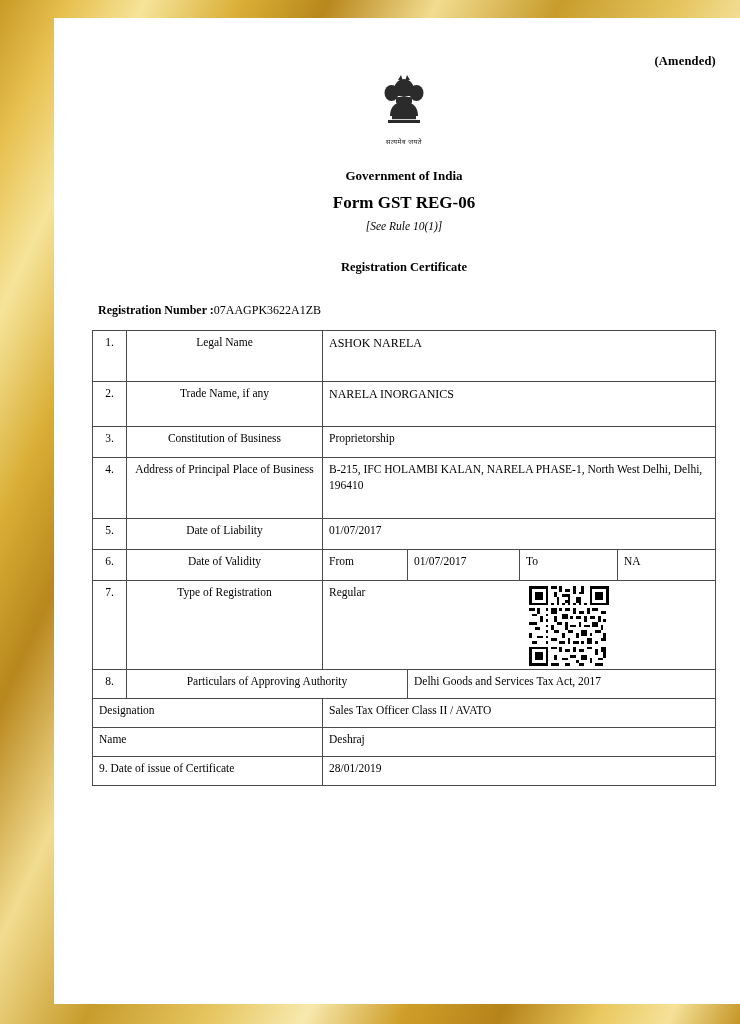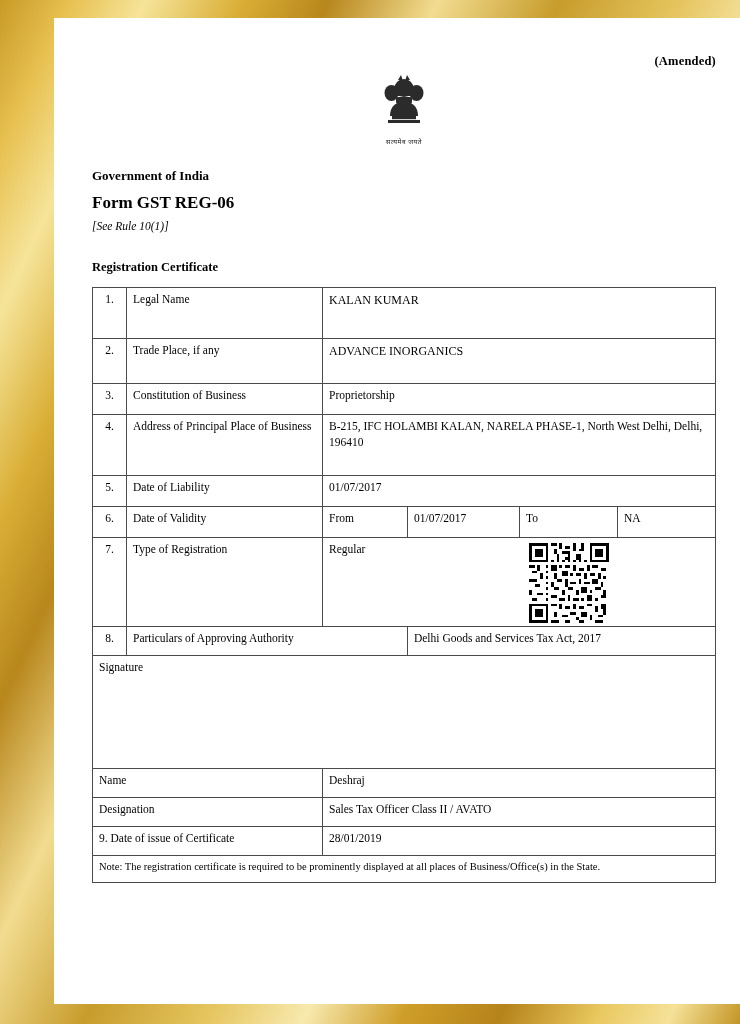--- a/index.html
+++ b/index.html
@@ -68,37 +68,39 @@
   }
   .emblem svg { display: block; }
   .emblem-motto {
     font-size: 6.5px;
     letter-spacing: .5px;
     text-align: center;
     margin-top: 1px;
     color: #222;
   }
   .gov-block {
+    text-align: center;
     margin-top: 22px;
   }
   .gov-block .l1 {
     font-weight: bold;
     font-size: 13px;
     margin-bottom: 9px;
   }
   .gov-block .l2 {
     font-weight: bold;
     font-size: 17px;
     margin-bottom: 7px;
   }
   .gov-block .l3 {
     font-style: italic;
     font-size: 11.5px;
   }
   .cert-title {
+    text-align: center;
     font-weight: bold;
     font-size: 12.5px;
     margin-top: 28px;
   }
   .regnum {
     margin-top: 28px;
     margin-left: 6px;
     font-size: 12px;
   }
   .regnum .lbl { font-weight: bold; }
@@ -114,21 +116,21 @@
   table.gst td {
     border: 1px solid #4a4a4a;
     padding: 4px 6px;
     vertical-align: top;
     line-height: 1.35;
   }
   td.num {
     width: 34px;
     text-align: center;
   }
-  td.lbl { width: 196px; }
+  td.lbl { width: 196px; text-align: center; }
   .r1 td { height: 42px; }
   .r2 td { height: 36px; }
   .r3 td { height: 22px; }
   .r4 td { height: 52px; }
   .r5 td { height: 22px; }
   .r6 td { height: 22px; }
   .r7 td { height: 80px; }
   .r8 td { height: 20px; }
   .val-big { font-size: 12px; }
   .pad-t { padding-top: 7px; }
@@ -198,40 +200,43 @@
     </div>
 
     <div class="gov-block">
       <div class="l1">Government of India</div>
       <div class="l2">Form GST REG-06</div>
       <div class="l3">[See Rule 10(1)]</div>
     </div>
 
     <div class="cert-title">Registration Certificate</div>
 
+    <div class="regnum">
+      <span class="lbl">Registration Number :</span><span>07AAGPK3622A1ZB</span>
+    </div>
 
     <table class="gst">
       <colgroup>
         <col style="width:34px">
         <col style="width:196px">
         <col>
         <col style="width:112px">
         <col style="width:98px">
         <col style="width:98px">
       </colgroup>
       <tbody>
         <tr class="r1">
           <td class="num">1.</td>
           <td class="lbl">Legal Name</td>
-          <td colspan="4" class="val-big pad-t">KALAN  KUMAR</td>
+          <td colspan="4" class="val-big pad-t">ASHOK  NARELA</td>
         </tr>
         <tr class="r2">
           <td class="num">2.</td>
-          <td class="lbl">Trade Place, if any</td>
-          <td colspan="4" class="val-big pad-t">ADVANCE INORGANICS</td>
+          <td class="lbl">Trade Name, if any</td>
+          <td colspan="4" class="val-big pad-t">NARELA INORGANICS</td>
         </tr>
         <tr class="r3">
           <td class="num">3.</td>
           <td class="lbl">Constitution of Business</td>
           <td colspan="4">Proprietorship</td>
         </tr>
         <tr class="r4">
           <td class="num">4.</td>
           <td class="lbl">Address of Principal Place of Business</td>
           <td colspan="4">B-215, IFC HOLAMBI KALAN, NARELA PHASE-1, North West Delhi, Delhi, 196410</td>
@@ -377,35 +382,29 @@
                   <rect x="24" y="28" width="3" height="1"></rect>
               </g>
             </svg>
           </td>
         </tr>
         <tr class="r8">
           <td class="num">8.</td>
           <td class="lbl" colspan="2">Particulars of Approving Authority</td>
           <td colspan="3">Delhi Goods and Services Tax Act, 2017</td>
         </tr>
-        <tr class="sig-row">
-          <td colspan="6">Signature</td>
+        <tr class="foot-row">
+          <td class="foot-lbl" colspan="2">Designation</td>
+          <td colspan="4">Sales Tax Officer Class II / AVATO</td>
         </tr>
         <tr class="foot-row">
           <td class="foot-lbl" colspan="2">Name</td>
           <td colspan="4">Deshraj</td>
         </tr>
         <tr class="foot-row">
-          <td class="foot-lbl" colspan="2">Designation</td>
-          <td colspan="4">Sales Tax Officer Class II / AVATO</td>
-        </tr>
-        <tr class="foot-row">
           <td class="foot-lbl" colspan="2">9. Date of issue of Certificate</td>
           <td colspan="4">28/01/2019</td>
         </tr>
-        <tr class="note-row">
-          <td colspan="6">Note: The registration certificate is required to be prominently displayed at all places of Business/Office(s) in the State.</td>
-        </tr>
       </tbody>
     </table>
 
   </div>
 </div>
 
 </body></html>

